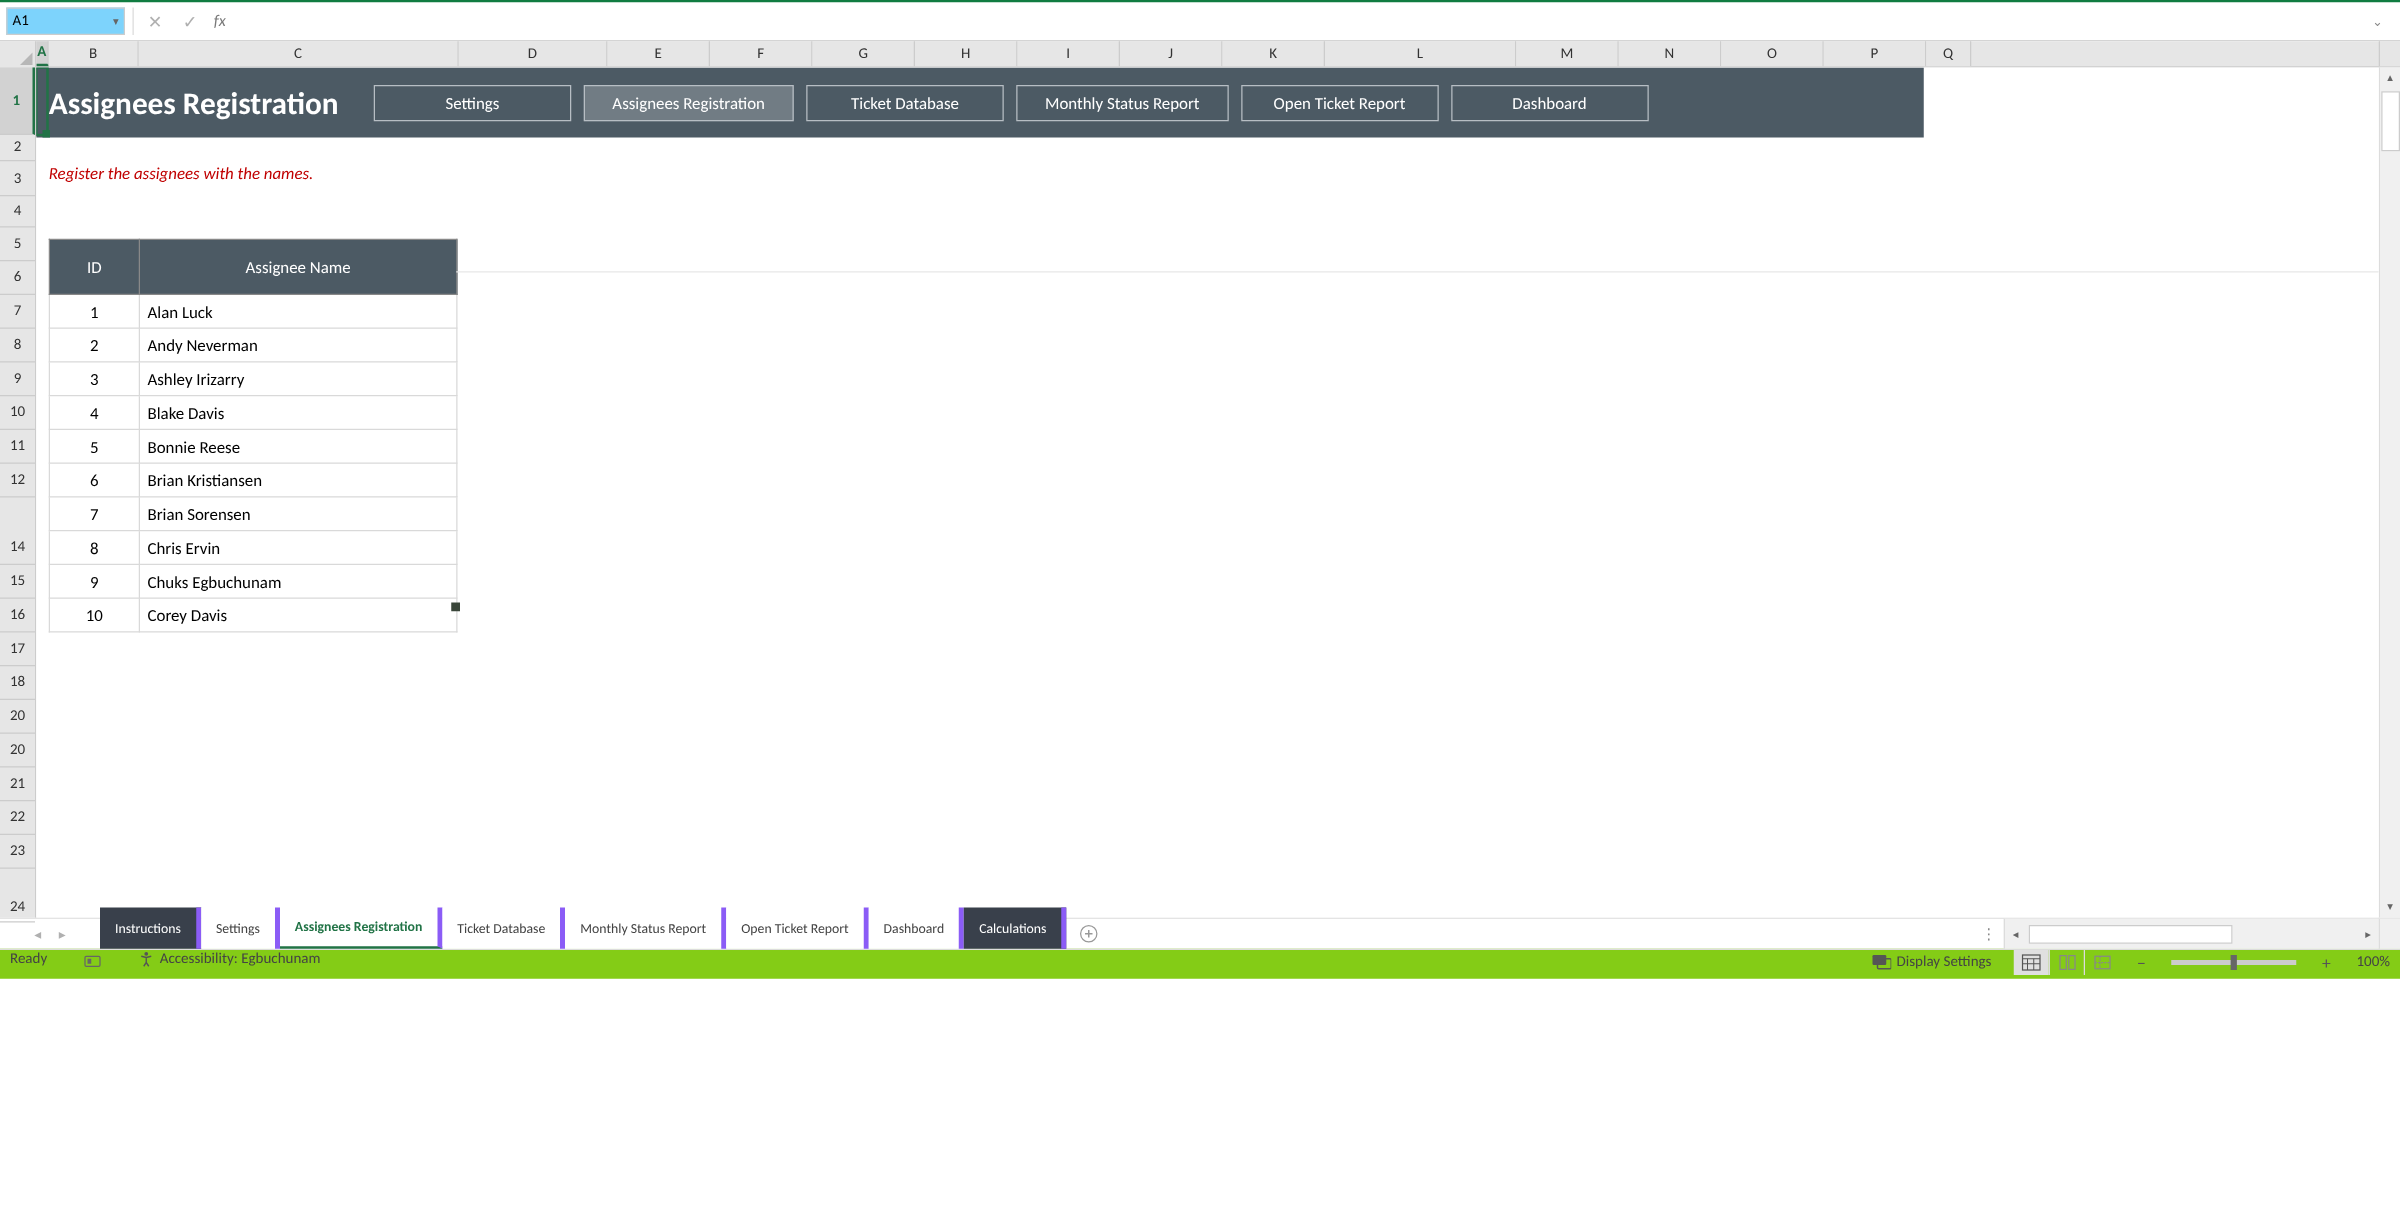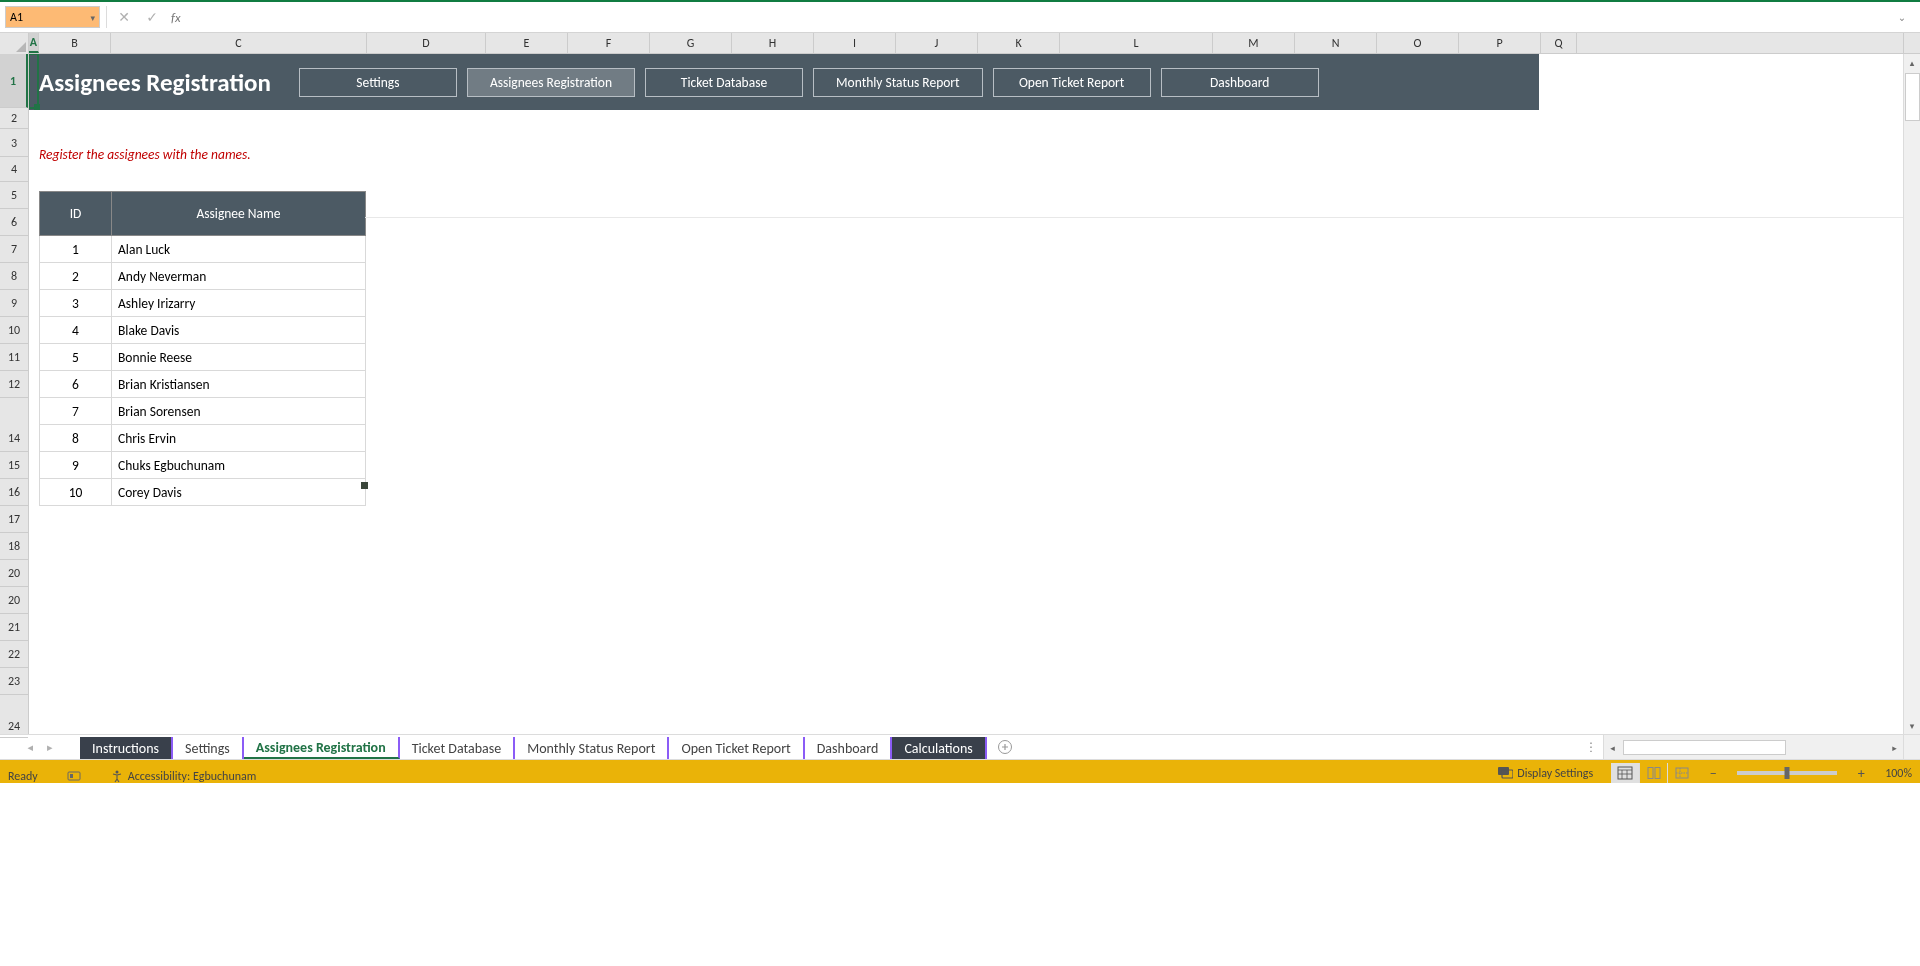--- a/index.html
+++ b/index.html
@@ -1,21 +1,21 @@
 <!DOCTYPE html>
 <html><head>
 <meta charset="utf-8">
 <style>
   * { box-sizing: border-box; margin: 0; padding: 0; }
   body { font-family: "Segoe UI", Calibri, Arial, sans-serif; font-size: 12px; background: #fff; overflow: hidden; width: 1920px; height: 966px; position: relative; }
   .topgreen { height: 2px; background: #107c41; width: 100%; }
 
   
   .formula-bar { display: flex; align-items: center; height: 31px; background: #fff; border-bottom: 1px solid #d4d4d4; padding: 0 5px; gap: 6px; }
-  .name-box { width: 95px; height: 22px; border: 1px solid #cccccc; background: #fdba74; display: flex; align-items: center; justify-content: space-between; padding: 0 4px; font-size: 12px; }
+  .name-box { width: 95px; height: 22px; border: 1px solid #cccccc; background: #7dd3fc; display: flex; align-items: center; justify-content: space-between; padding: 0 4px; font-size: 12px; }
   .name-box .dd { font-size: 9px; color: #666; }
   .fb-sep { width: 1px; height: 22px; background: #dcdcdc; }
   .fb-btn { width: 22px; height: 22px; display: flex; align-items: center; justify-content: center; color: #b0b0b0; font-size: 14px; }
   .fx-label { font-style: italic; color: #7a7a7a; font-size: 13px; margin-left: 2px; }
   .fb-input { flex: 1; height: 22px; border: none; outline: none; font-size: 12px; padding: 0 6px; }
   .fb-expand { width: 18px; height: 18px; display: flex; align-items: center; justify-content: center; color: #888; font-size: 10px; margin-right: 4px; }
 
   
   .colhdr-row { display: flex; height: 21px; background: #e6e6e6; border-bottom: 1px solid #cccccc; }
   .rowhdr-corner { width: 29px; height: 21px; border-right: 1px solid #cccccc; background: #e6e6e6; position: relative; }
@@ -28,21 +28,21 @@
   .rowhdrs { width: 29px; background: #e6e6e6; border-right: 1px solid #cccccc; }
   .rowhdr { display: flex; align-items: center; justify-content: center; font-size: 12px; color: #333; border-bottom: 1px solid #cccccc; }
   .rowhdr.active { background: #d2d2d2; border-right: 2px solid #217346; color: #217346; font-weight: 600; }
   .cells { position: relative; flex: 1; background: #fff; overflow: hidden; }
 
   
   .sheet-banner { position: absolute; left: 0; top: 0; width: 1510px; height: 56px; background: #4c5a64; display: flex; align-items: center; padding-left: 10px; gap: 12px; }
   .sheet-title { color: #fff; font-size: 25px; font-weight: 600; margin-right: 16px; }
   .nav-btn { height: 29px; border: 1px solid #b7bec4; background: transparent; color: #fff; font-size: 13.5px; display: flex; align-items: center; justify-content: center; padding: 0 22px; cursor: pointer; min-width: 158px; }
   .nav-btn.active { background: #717c84; }
-  .instruction { position: absolute; left: 10px; top: 92px; color: #c00000; font-style: italic; font-size: 13.5px; }
+  .instruction { position: absolute; left: 10px; top: 76px; color: #c00000; font-style: italic; font-size: 13.5px; }
 
   .assignee-table { position: absolute; left: 10px; top: 137px; border: 1px solid #b7bab7; border-collapse: collapse; }
   .assignee-table th { background: #4c5a64; color: #fff; font-weight: 400; font-size: 13.5px; height: 44px; border: 1px solid #888; }
   .assignee-table td { border: 1px solid #d9d9d9; font-size: 13.5px; height: 27px; padding: 0 6px; }
   .assignee-table td.id { text-align: center; width: 72px; }
   .assignee-table td.name { width: 254px; }
   .assignee-table th.id { width: 72px; }
   .assignee-table th.name { width: 254px; }
   .table-corner { position: absolute; width: 7px; height: 7px; background: #3a463a; }
 
@@ -52,35 +52,35 @@
 
   
   .vscroll { width: 17px; background: #f0f0f0; border-left: 1px solid #dcdcdc; display: flex; flex-direction: column; align-items: center; }
   .vscroll .arrow { height: 17px; width: 100%; display: flex; align-items: center; justify-content: center; font-size: 9px; color: #666; background: #f0f0f0; }
   .vscroll .thumb { width: 15px; height: 48px; border:1px solid #cccccc; background: #fff; margin-top: 2px; }
 
   
   .bottom-row { display: flex; height: 25px; align-items: stretch; border-top: 1px solid #dcdcdc; background: #fff; }
   .tab-nav { width: 80px; display: flex; align-items: center; justify-content: center; gap: 14px; color: #b0b0b0; font-size: 11px; }
   .tabs { display: flex; align-items: flex-end; height: 100%; }
-  .tab { padding: 0 12px; height: 22px; display: flex; align-items: center; font-size: 14px; border-right: 2px solid #8b5cf6; background: #fff; color: #444; cursor: pointer; position: relative; }
+  .tab { padding: 0 12px; height: 33px; display: flex; align-items: center; font-size: 11px; border-right: 4px solid #8b5cf6; background: #fff; color: #444; cursor: pointer; position: relative; }
   .tab.dark { background: #39404b; color: #fff; }
   .tab.active { color: #217346; font-weight: 600; border-bottom: 2px solid #217346; background:#fff; }
   .tab-add { width: 36px; display: flex; align-items: center; justify-content: center; color: #666; font-size: 16px; }
   .tab-add svg { stroke: #888; }
   .tabs-spacer { flex: 1; }
   .tab-menu { width: 24px; display:flex; align-items:center; justify-content:center; color:#888; }
   .hscroll { width: 300px; display: flex; align-items: center; background: #f0f0f0; border-left: 1px solid #dcdcdc; }
   .hscroll .arrow { width: 17px; height: 17px; display: flex; align-items: center; justify-content: center; font-size: 9px; color: #666; }
   .hscroll .track { flex: 1; height: 17px; background: #f0f0f0; position: relative; }
   .hscroll .thumb { position: absolute; left: 2px; top: 1px; height: 15px; width: 163px; border:1px solid #cccccc; background: #fff; }
   .bottom-corner { width: 17px; background: #f0f0f0; border-left: 1px solid #dcdcdc; }
 
   
-  .statusbar { height: 24px; background: #eab308; border-top: 1px solid #dcdcdc; display: flex; align-items: flex-end; padding: 0 8px; font-size: 12px; color: #444; gap: 28px; }
+  .statusbar { height: 24px; background: #84cc16; border-top: 1px solid #dcdcdc; display: flex; align-items: flex-start; padding: 0 8px; font-size: 12px; color: #444; gap: 28px; }
   .statusbar .right { margin-left: auto; display: flex; align-items: center; gap: 10px; }
   .view-btn { width: 28px; height: 20px; display: flex; align-items: center; justify-content: center; border-left: 1px solid #dcdcdc; }
   .view-btn.first { border-left:none; }
   .view-btn.active { background: #e0e0e0; }
   .zoom-slider { width: 100px; height: 4px; background: #ccc; position: relative; margin: 0 6px; }
   .zoom-slider .tick { position:absolute; left:50%; top:-3px; width:1px; height:10px; background:#888;}
   .zoom-slider .thumb { position: absolute; left: 50%; top: -4px; width: 5px; height: 12px; background: #666; transform: translateX(-50%);}
   .zoom-btn { width: 16px; text-align: center; color: #555; font-size: 14px; }
   .sb-icon { width:16px; height:16px; display:inline-flex; align-items:center; justify-content:center; }
 

